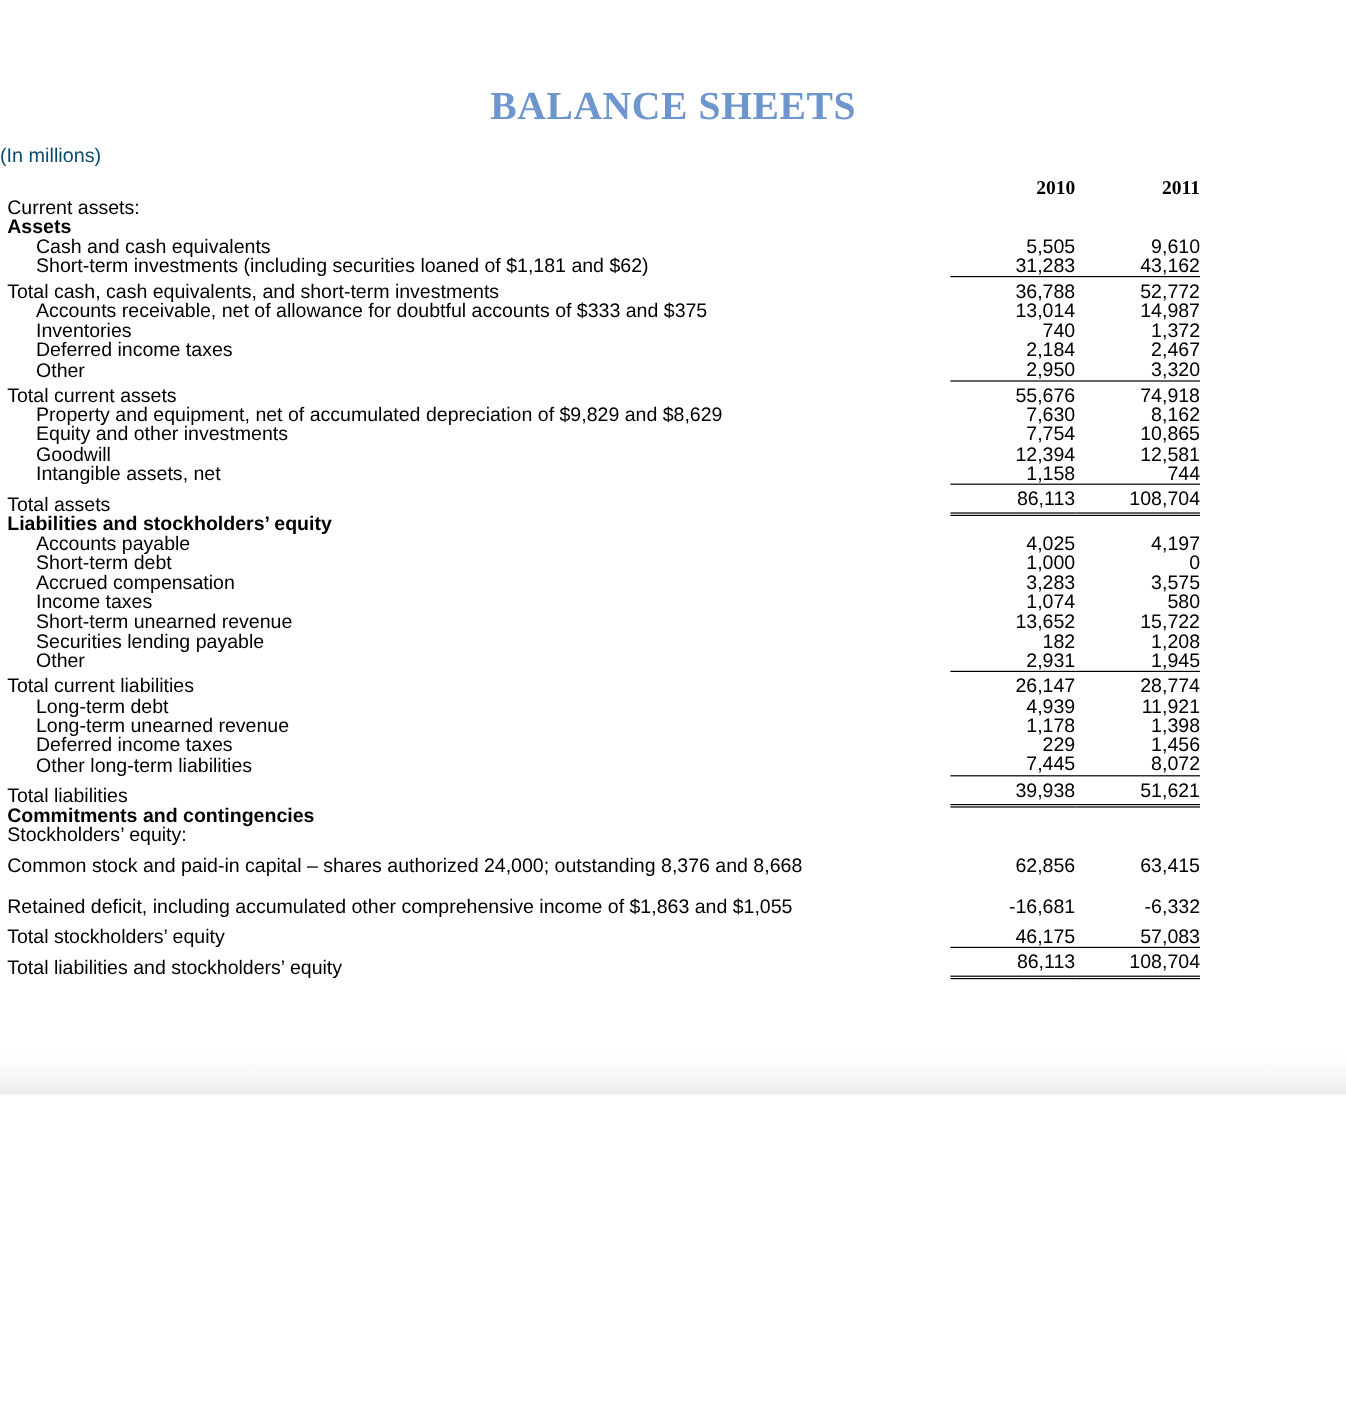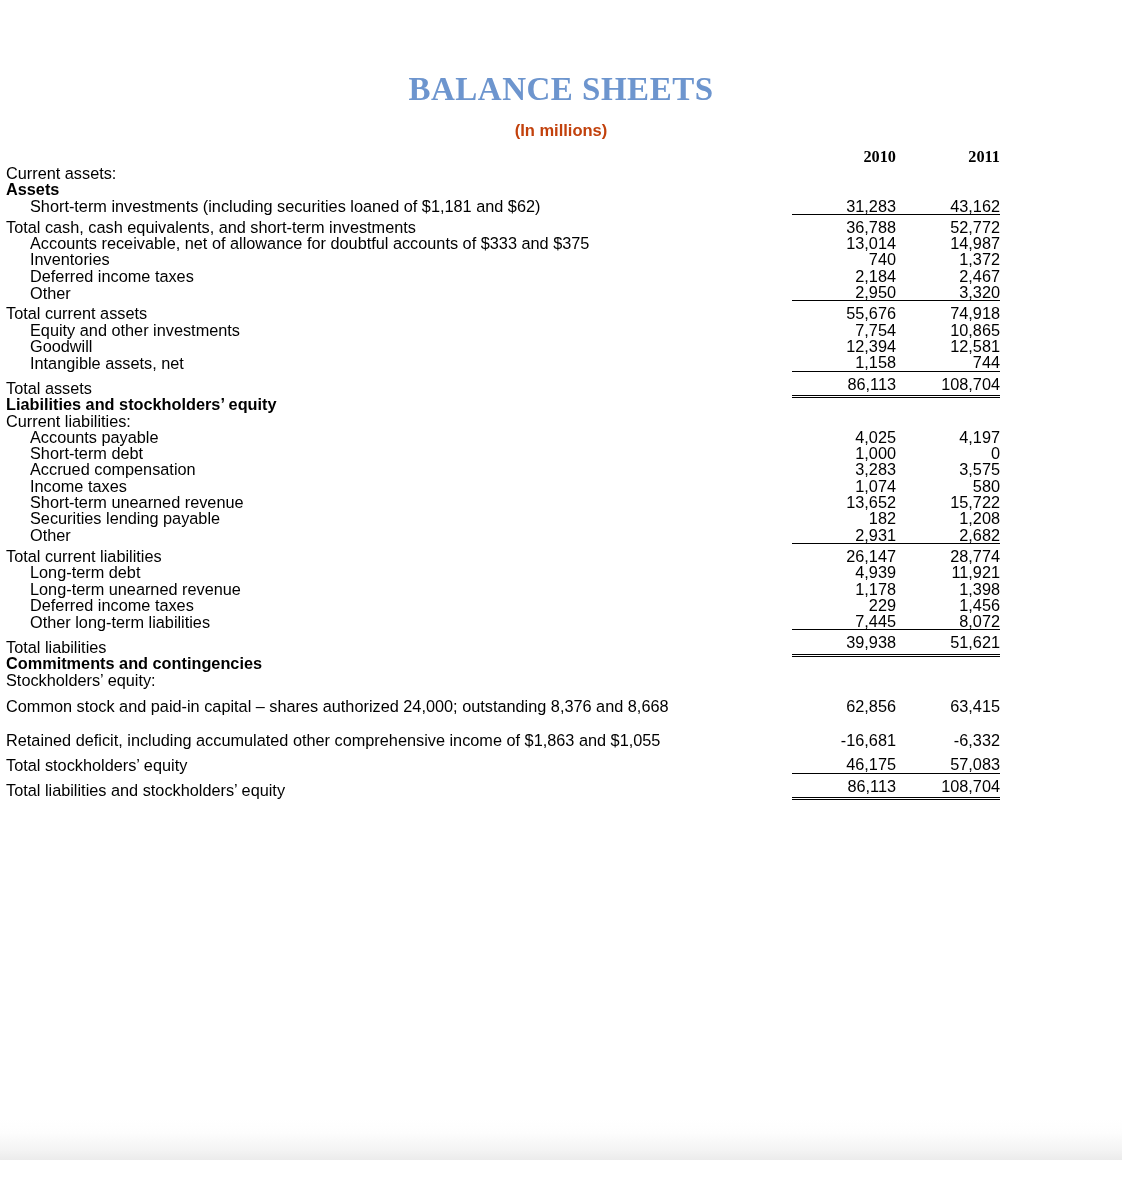--- a/index.html
+++ b/index.html
@@ -10,21 +10,21 @@
   body {
     width: 1122px;
     height: 1180px;
     position: relative;
     font-family: "Liberation Sans", sans-serif;
     overflow: hidden;
   }
   .page {
     position: relative;
     width: 1122px;
-    height: 1160px;
+    height: 912px;
     background: #ffffff;
     box-sizing: border-box;
   }
   .bottom-shade {
     position: absolute;
     left: 0;
     bottom: 0;
     width: 1122px;
     height: 42px;
     background: linear-gradient(to bottom, #ffffff 0%, #fdfdfd 35%, #f4f4f4 75%, #ebebeb 100%);
@@ -35,25 +35,24 @@
     text-align: center;
     font-family: "Liberation Serif", serif;
     font-weight: bold;
     font-size: 33px;
     color: #6d95ce;
     letter-spacing: 0.5px;
     padding-top: 72px;
     line-height: 1.05;
   }
   .subtitle {
-    text-align: center;
     font-family: "Liberation Sans", sans-serif;
-    font-weight: bold;
+    font-weight: normal;
     font-size: 16.5px;
-    color: #c2410c;
+    color: #0c4a6e;
     padding-top: 14px;
   }
 
   table.bs {
     border-collapse: collapse;
     width: 1000px;
     margin-top: 9px;
     table-layout: fixed;
   }
   table.bs col.c-label { width: 792px; }
@@ -137,20 +136,25 @@
           <td class="label ind0">Current assets:</td>
           <td class="num"></td>
           <td class="num"></td>
         </tr>
         <tr>
           <td class="label ind0 bold">Assets</td>
           <td class="num"></td>
           <td class="num"></td>
         </tr>
         <tr>
+          <td class="label ind1">Cash and cash equivalents</td>
+          <td class="num">5,505</td>
+          <td class="num">9,610</td>
+        </tr>
+        <tr>
           <td class="label ind1">Short-term investments (including securities loaned of $1,181 and $62)</td>
           <td class="num">31,283</td>
           <td class="num">43,162</td>
         </tr>
         <tr class="rule-top">
           <td class="label ind0">Total cash, cash equivalents, and short-term investments</td>
           <td class="num">36,788</td>
           <td class="num">52,772</td>
         </tr>
         <tr>
@@ -172,20 +176,25 @@
           <td class="label ind1">Other</td>
           <td class="num">2,950</td>
           <td class="num">3,320</td>
         </tr>
         <tr class="rule-top">
           <td class="label ind0">Total current assets</td>
           <td class="num">55,676</td>
           <td class="num">74,918</td>
         </tr>
         <tr>
+          <td class="label ind1">Property and equipment, net of accumulated depreciation of $9,829 and $8,629</td>
+          <td class="num">7,630</td>
+          <td class="num">8,162</td>
+        </tr>
+        <tr>
           <td class="label ind1">Equity and other investments</td>
           <td class="num">7,754</td>
           <td class="num">10,865</td>
         </tr>
         <tr>
           <td class="label ind1">Goodwill</td>
           <td class="num">12,394</td>
           <td class="num">12,581</td>
         </tr>
         <tr>
@@ -197,25 +206,20 @@
           <td class="label ind0">Total assets</td>
           <td class="num">86,113</td>
           <td class="num">108,704</td>
         </tr>
         <tr>
           <td class="label ind0 bold">Liabilities and stockholders’ equity</td>
           <td class="num"></td>
           <td class="num"></td>
         </tr>
         <tr>
-          <td class="label ind0">Current liabilities:</td>
-          <td class="num"></td>
-          <td class="num"></td>
-        </tr>
-        <tr>
           <td class="label ind1">Accounts payable</td>
           <td class="num">4,025</td>
           <td class="num">4,197</td>
         </tr>
         <tr>
           <td class="label ind1">Short-term debt</td>
           <td class="num">1,000</td>
           <td class="num">0</td>
         </tr>
         <tr>
@@ -234,21 +238,21 @@
           <td class="num">15,722</td>
         </tr>
         <tr>
           <td class="label ind1">Securities lending payable</td>
           <td class="num">182</td>
           <td class="num">1,208</td>
         </tr>
         <tr>
           <td class="label ind1">Other</td>
           <td class="num">2,931</td>
-          <td class="num">2,682</td>
+          <td class="num">1,945</td>
         </tr>
         <tr class="rule-top">
           <td class="label ind0">Total current liabilities</td>
           <td class="num">26,147</td>
           <td class="num">28,774</td>
         </tr>
         <tr>
           <td class="label ind1">Long-term debt</td>
           <td class="num">4,939</td>
           <td class="num">11,921</td>

